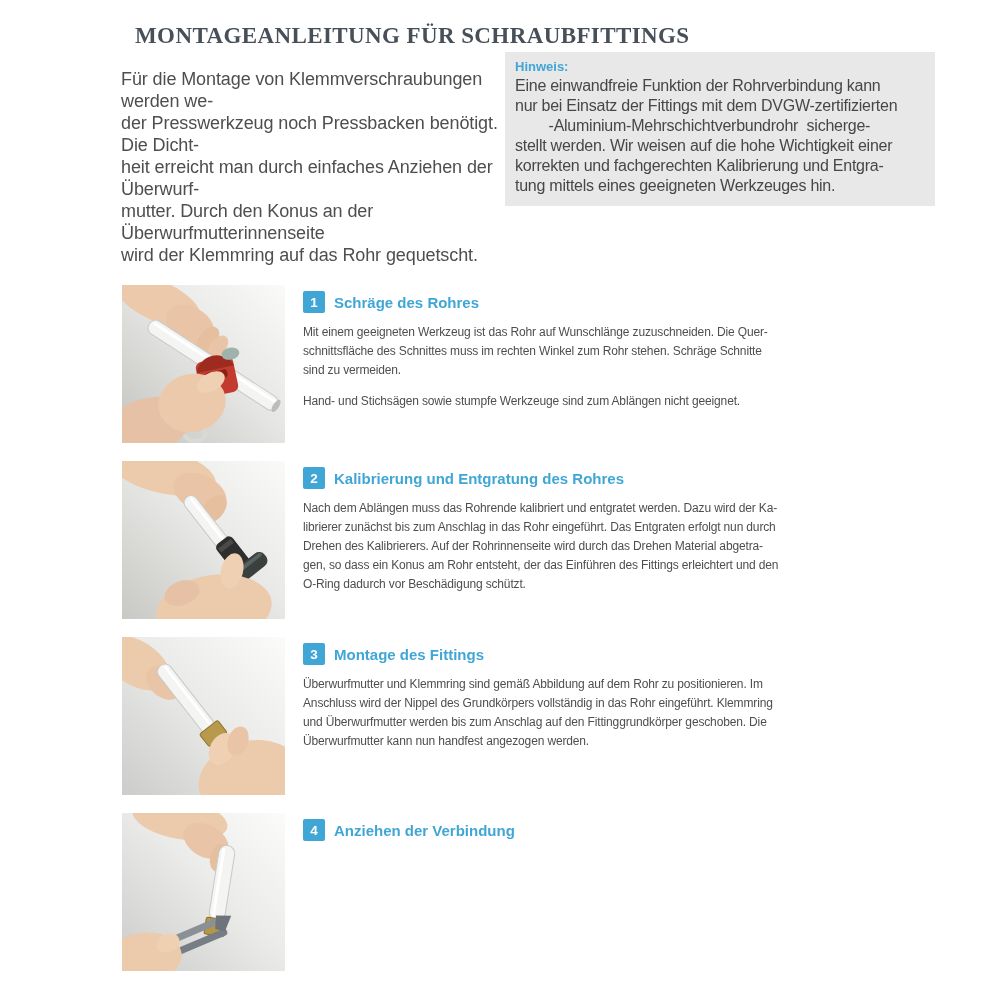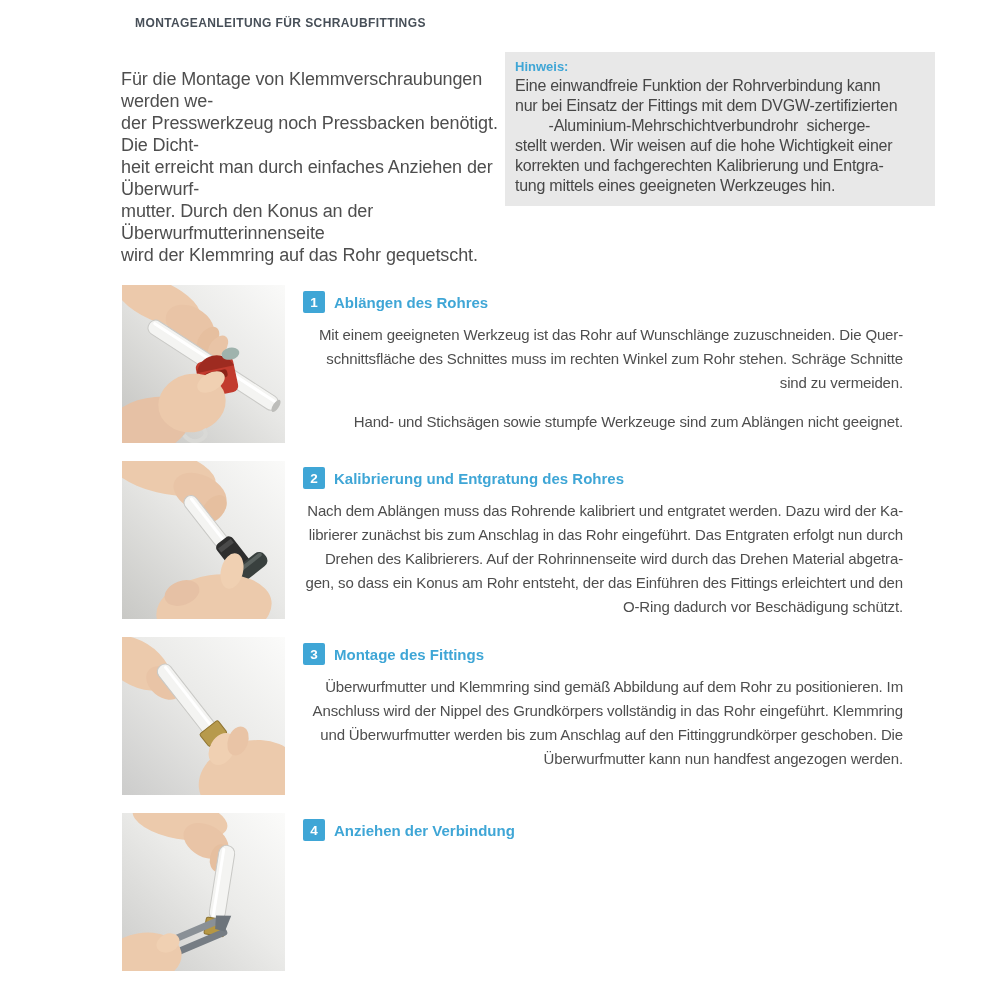--- a/index.html
+++ b/index.html
@@ -8,21 +8,21 @@
     --body:#4e4e4e;
     --note-bg:#e8e8e8;
   }
   html,body{margin:0;padding:0;background:#ffffff;}
   .page{
     position:relative;width:1000px;height:1000px;background:#ffffff;
     font-family:"Liberation Sans",sans-serif;overflow:hidden;
   }
   .doc-title{
     position:absolute;left:135px;top:8px;
-    font-size:12px;font-weight:bold;letter-spacing:0.4px;color:var(--title);
+    font-size:23px;font-weight:bold;letter-spacing:0.4px;color:var(--title);font-family:Liberation Serif, serif;
   }
   .intro{
     position:absolute;left:121px;top:50px;width:395px;
     font-size:18px;line-height:22px;letter-spacing:-0.1px;color:var(--body);
     white-space:pre-line;
   }
   .note-box{
     position:absolute;left:505px;top:52px;width:430px;min-height:128px;
     background:var(--note-bg);padding:7px 6px 10px 10px;box-sizing:border-box;
   }
@@ -39,22 +39,22 @@
   }
   .step-content{position:absolute;left:303px;top:6px;width:600px;}
   .step-head{display:flex;align-items:center;gap:9px;}
   .badge{
     width:22px;height:22px;border-radius:2px;background:var(--accent);
     color:#ffffff;font-size:13.5px;font-weight:bold;
     display:flex;align-items:center;justify-content:center;flex:0 0 auto;
   }
   .step-title{color:var(--accent);font-size:15px;font-weight:bold;letter-spacing:0;}
   .step-body{
-    margin-top:10px;font-size:15px;line-height:24px;letter-spacing:-0.15px;
-    color:var(--body);white-space:pre-line;text-align:right;
+    margin-top:10px;font-size:12px;line-height:19px;letter-spacing:-0.15px;
+    color:var(--body);white-space:pre-line;
   }
   .step-body2{margin-top:3px;}
 </style>
 </head>
 <body>
 
 <div class="page">
 
   <h1 class="doc-title">MONTAGEANLEITUNG FÜR SCHRAUBFITTINGS</h1>
 
@@ -104,21 +104,21 @@
       </g>
 
       <ellipse cx="24" cy="142" rx="46" ry="28" fill="#e6c1a5" transform="rotate(-18 24 142)"></ellipse>
       <ellipse cx="70" cy="118" rx="34" ry="29" fill="#ecc9ab" transform="rotate(-14 70 118)"></ellipse>
       <ellipse cx="89" cy="97" rx="15" ry="9" fill="#f0d0b2" transform="rotate(-30 89 97)"></ellipse>
       <path d="M62 150 q8 10 18 4 q6 -4 2 -10" fill="none" stroke="#d9d9d6" stroke-width="4"></path>
     </svg>
     <div class="step-content">
       <div class="step-head">
         <span class="badge">1</span>
-        <span class="step-title">Ablängen des Rohres</span>
+        <span class="step-title">Schräge des Rohres</span>
       </div>
       <p class="step-body">Mit einem geeigneten Werkzeug ist das Rohr auf Wunschlänge zuzuschneiden. Die Quer-
 schnittsfläche des Schnittes muss im rechten Winkel zum Rohr stehen. Schräge Schnitte
 sind zu vermeiden.</p>
       <p class="step-body step-body2">Hand- und Stichsägen sowie stumpfe Werkzeuge sind zum Ablängen nicht geeignet.</p>
     </div>
   </section>
 
   <section class="step" style="top:461px">
     <svg class="step-photo" viewBox="0 0 163 158" aria-label="hand-calibrating-and-deburring-pipe-end-with-black-tool">

